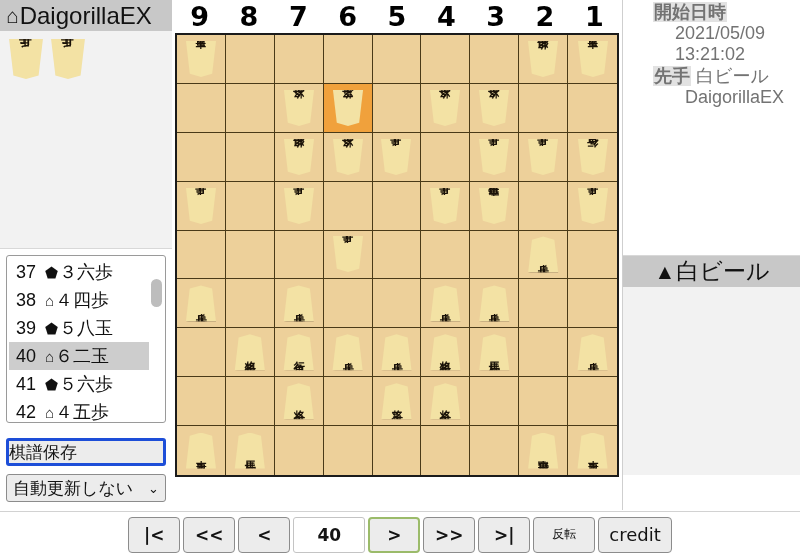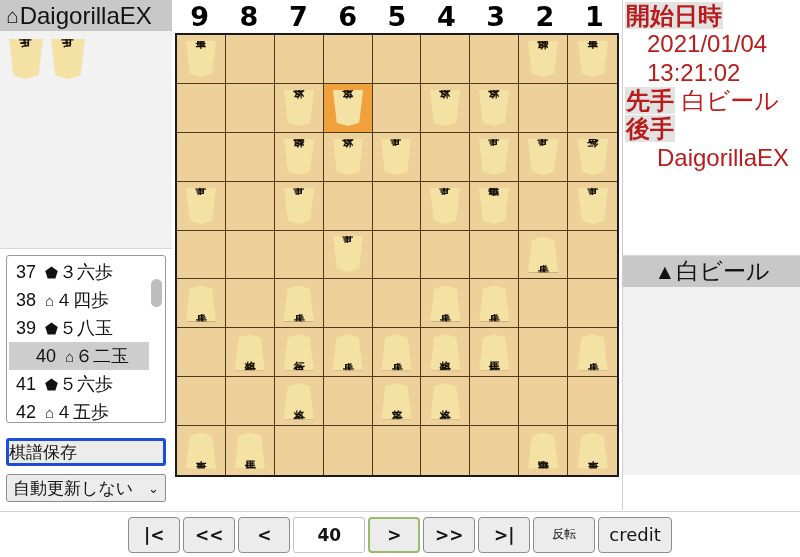--- a/index.html
+++ b/index.html
@@ -83,21 +83,21 @@
     overflow: hidden;
   }
   .move-row {
     height: 28px;
     line-height: 28px;
     font-size: 18px;
     color: #101010;
     padding-left: 7px;
     white-space: nowrap;
   }
-  .move-row.selected { background: #cdcdcd; text-align: center; }
+  .move-row.selected { background: #cdcdcd; }
   .move-row .mv-num { margin-right: 9px; }
   .move-row .mv-side { font-size: 15px; margin-right: 1px; }
   #movelist-scrollbar {
     position: absolute; right: 3px; top: 3px;
     width: 12px; height: 160px;
     background: #ffffff;
   }
   #movelist-thumb {
     position: absolute; left: 1px; top: 20px;
     width: 11px; height: 28px;
@@ -181,21 +181,21 @@
   }
 
   
   #right-col {
     position: absolute; left: 622px; top: 0;
     width: 178px; height: 510px;
     background: #ffffff;
     border-left: 1px solid #cfcfcf;
   }
   #game-info { padding: 2px 0 0 2px; }
-  .gi-line { font-size: 24px; color: #b91c1c; line-height: 1.18; white-space: nowrap; }
+  .gi-line { font-size: 18px; color: #737373; line-height: 1.18; white-space: nowrap; margin-left: 28px; }
   .gi-key { background: #e2e2e2; font-weight: 700; padding: 0 1px; }
   .gi-indent { padding-left: 22px; }
   .gi-indent2 { padding-left: 32px; }
 
   #sente-hand {
     position: absolute; left: 0; top: 255px;
     width: 178px; height: 220px;
     background: #f2f2f2;
     border-top: 1px solid #d8d8d8;
   }
@@ -563,28 +563,25 @@
         <div class="rl">九</div>
       </div>
   </div>
 
   <div id="right-col">
 
     <div id="game-info">
       <div class="gi-line">
         <span class="gi-key">開始日時</span>
       </div>
-      <div class="gi-line gi-indent">2021/01/04</div>
+      <div class="gi-line gi-indent">2021/05/09</div>
       <div class="gi-line gi-indent">13:21:02</div>
       <div class="gi-line">
         <span class="gi-key">先手</span>
         <span>白ビール</span>
-      </div>
-      <div class="gi-line">
-        <span class="gi-key">後手</span>
       </div>
       <div class="gi-line gi-indent2">DaigorillaEX</div>
     </div>
 
     <div id="sente-hand">
       <div id="sente-header">
         <span class="koma-mark">▲</span>
         <span>白ビール</span>
       </div>
       <div id="sente-pieces"></div>

